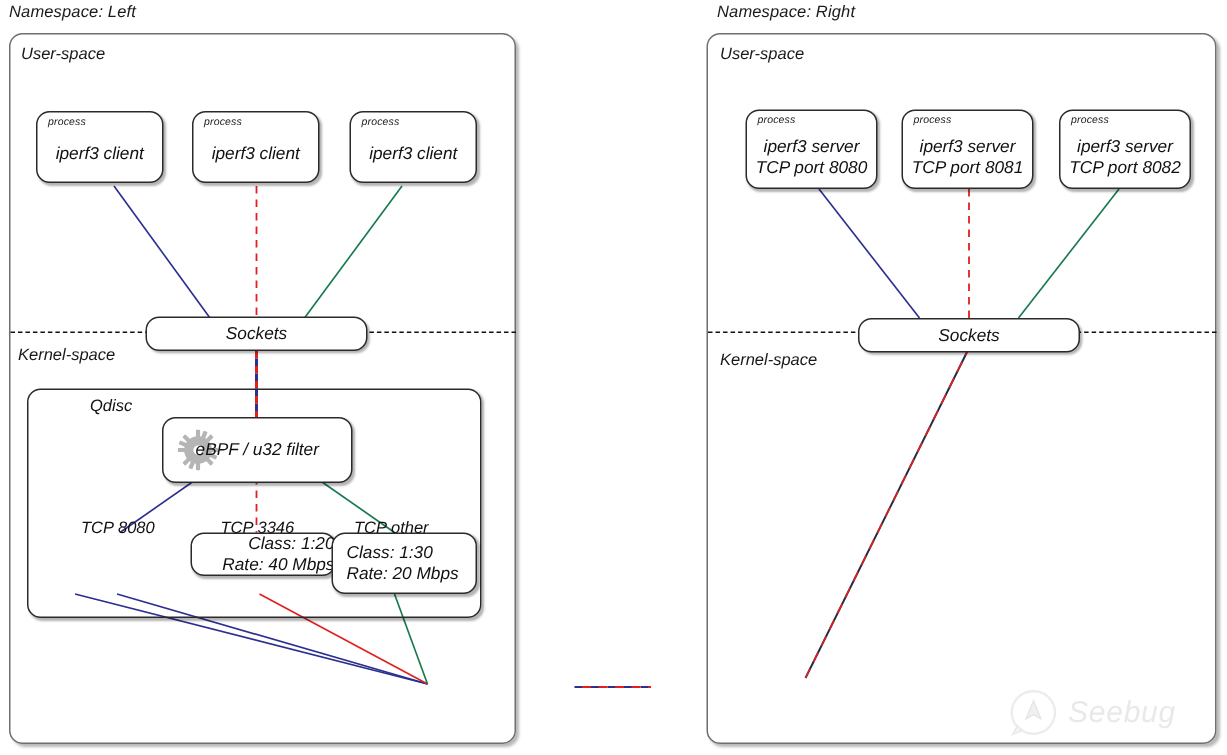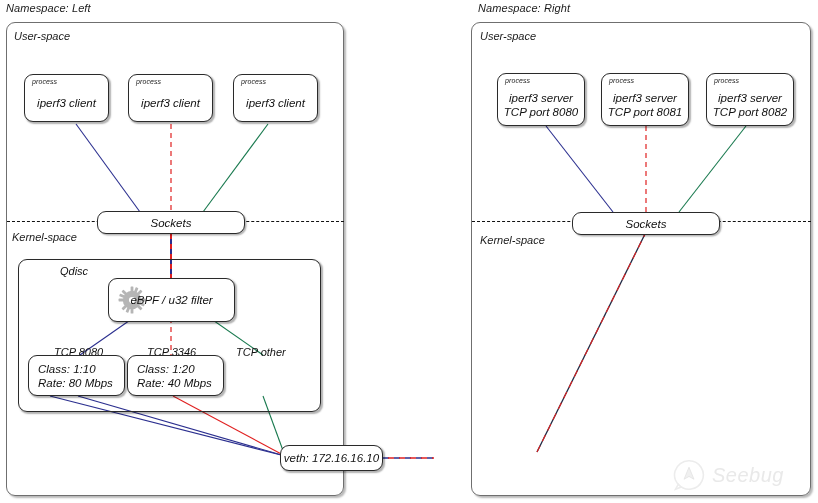--- a/index.html
+++ b/index.html
@@ -224,32 +224,29 @@
         <circle cx="50" cy="50" r="11" fill="#ffffff"></circle>
       </g>
     </svg>
     <span class="ebpf-text">eBPF / u32 filter</span>
   </div>
 
   <div class="edge-label" style="left:54px; top:330px;">TCP 8080</div>
   <div class="edge-label" style="left:147px; top:330px;">TCP 3346</div>
   <div class="edge-label" style="left:236px; top:330px;">TCP other</div>
 
-  <div class="node left-al" style="left:28px; top:355px; width:97px; height:41px;">
-    <span class="ln">Class: 1:10</span>
-    <span class="ln">Rate: 80 Mbps</span>
-  </div>
-  <div class="node left-al" style="left:127px; top:355px; width:97px; height:41px;">
+  <div class="node left-al" style="left:127px; top:355px; width:97px; height:29px;align-items:flex-end;">
     <span class="ln">Class: 1:20</span>
     <span class="ln">Rate: 40 Mbps</span>
   </div>
-
-  <div class="node" style="left:280px; top:445px; width:103px; height:26px;">
-    <span class="ln">veth: 172.16.16.10</span>
-  </div>
+  <div class="node left-al" style="left:221px; top:355px; width:97px; height:41px;">
+    <span class="ln">Class: 1:30</span>
+    <span class="ln">Rate: 20 Mbps</span>
+  </div>
+
 
   <div class="ns-label" style="left:478px; top:2px;">Namespace: Right</div>
 
   <div class="ns-box" style="left:471px; top:22px; width:340px; height:474px;"></div>
 
   <div class="zone-label" style="left:480px; top:30px;">User-space</div>
 
   <div class="divider" style="left:472px; top:221px; width:339px;"></div>
 
   <div class="zone-label" style="left:480px; top:234px;">Kernel-space</div>

